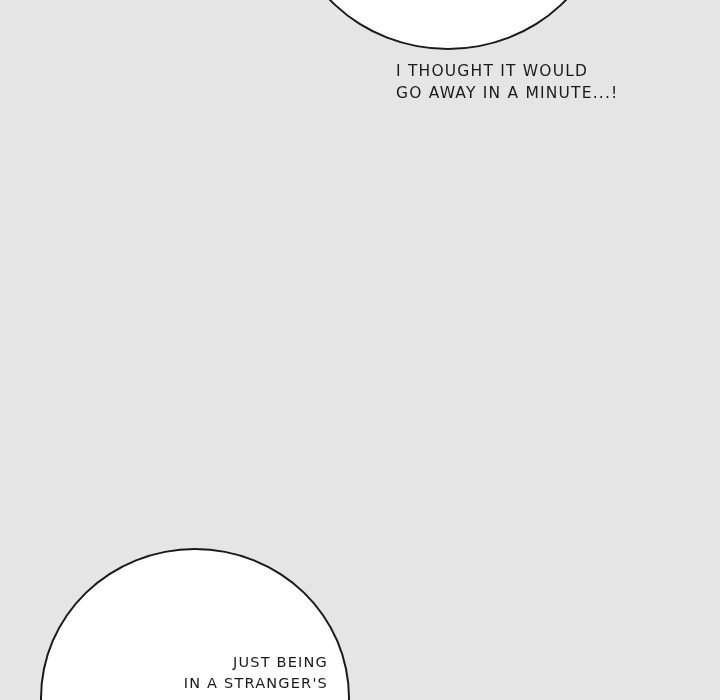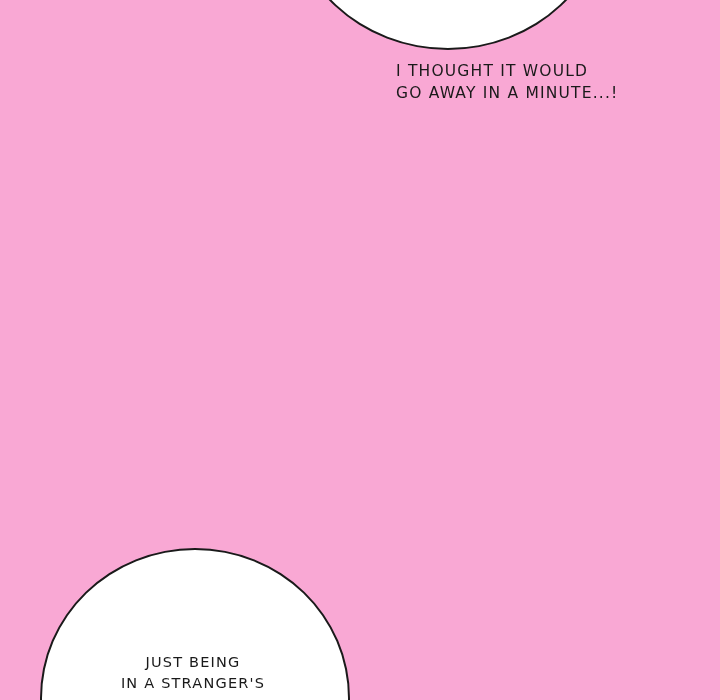--- a/index.html
+++ b/index.html
@@ -4,21 +4,21 @@
 <style>
   html, body {
     margin: 0;
     padding: 0;
     background: #ffffff;
   }
   #page {
     position: relative;
     width: 720px;
     height: 700px;
-    background: #f9a8d4;
+    background: #e5e5e5;
     overflow: hidden;
     font-family: "DejaVu Sans", sans-serif;
   }
 
   
   .bubble-outline {
     position: absolute;
     border: 2px solid #1a1a1a;
     border-radius: 50%;
     background: #ffffff;
@@ -53,25 +53,25 @@
 
   #caption-top {
     left: 396px;
     top: 60px;
     width: 300px;
     font-size: 15.5px;
     text-align: left;
   }
 
   #caption-bottom {
-    left: 68px;
+    left: 78px;
     top: 652px;
     width: 250px;
     font-size: 14.5px;
-    text-align: center;
+    text-align: right;
   }
 </style>
 </head>
 <body>
 
 <div id="page">
 
   <div id="bubble-top" class="bubble-outline"></div>
 
   <div id="caption-top" class="caption">I THOUGHT IT WOULD

